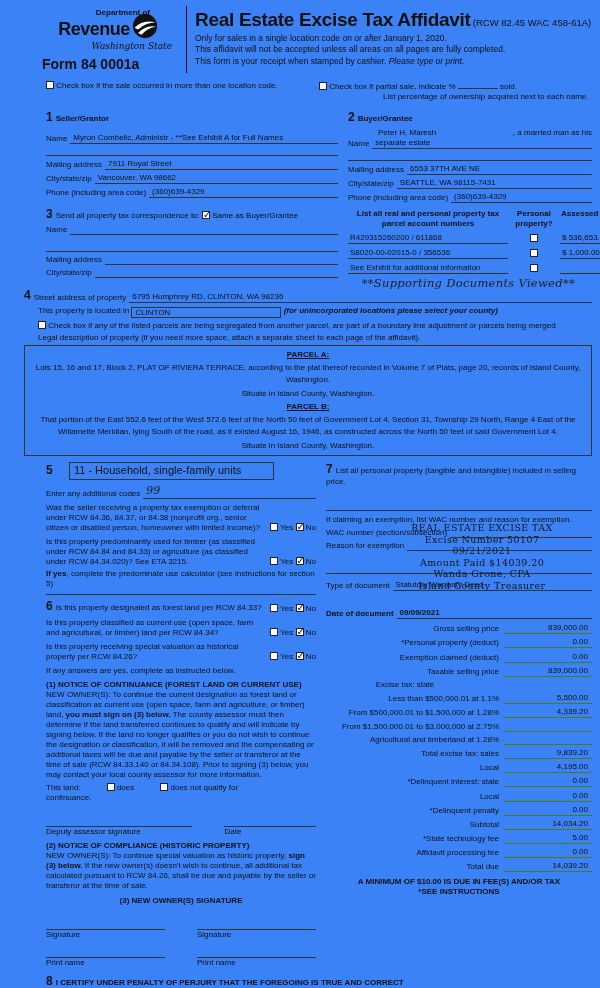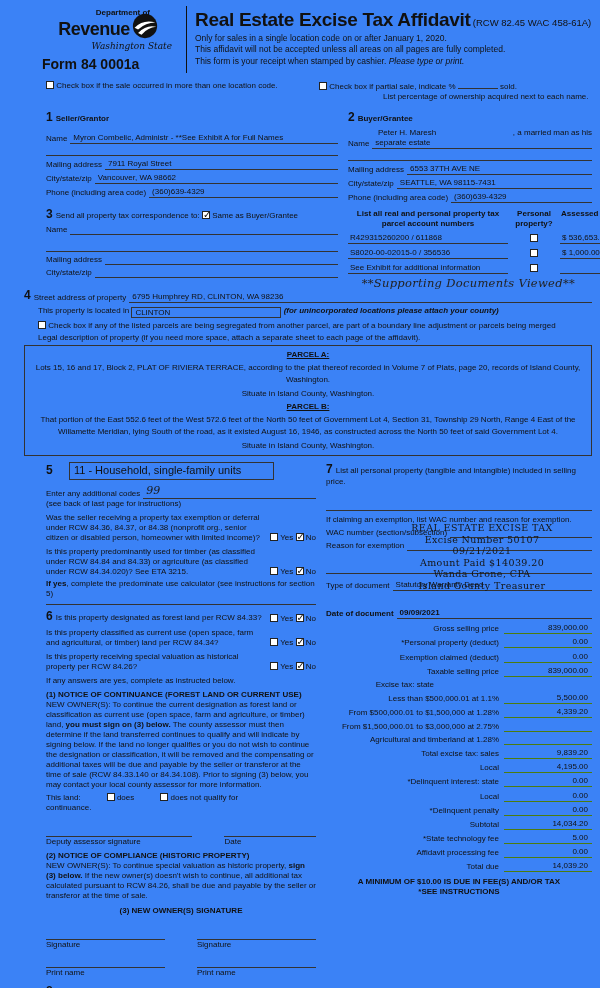--- a/index.html
+++ b/index.html
@@ -225,21 +225,21 @@
   <div class="sec4">
     <div class="viewed-stamp">**Supporting Documents Viewed**</div>
     <div class="frow" style="margin-top:0;">
       <span class="secnum">4</span>
       <span class="lbl">Street address of property</span>
       <span class="fill">6795 Humphrey RD, CLINTON, WA 98236</span>
     </div>
     <div style="margin-left:14px; margin-top:3px;">
       <span>This property is located in</span>
       <span class="located-box">CLINTON</span>
-      <b><i>(for unincorporated locations please attach your county)</i></b>
+      <b><i>(for unincorporated locations please select your county)</i></b>
     </div>
     <div style="margin-left:14px; margin-top:3px;">
       <span class="cb"></span>
       <span>Check box if any of the listed parcels are being segregated from another parcel, are part of a boundary line adjustment or parcels being merged</span>
     </div>
     <div style="margin-left:14px; margin-top:2px;">Legal description of property (if you need more space, attach a separate sheet to each page of the affidavit).</div>
     <div class="legalbox">
       <div class="ph">PARCEL A:</div>
       <p>Lots 15, 16 and 17, Block 2, PLAT OF RIVIERA TERRACE, according to the plat thereof recorded in Volume 7 of Plats, page 20, records of Island County, Washington.</p>
       <p>Situate in Island County, Washington.</p>
@@ -252,21 +252,20 @@
   <div class="grid2 lower">
 
     <div class="secbody">
       <div>
         <span class="secnum" style="margin-right:14px;">5</span>
         <span class="usebox">11 - Household, single-family units</span>
         <div class="frow" style="margin-top:4px;">
           <span class="lbl">Enter any additional codes</span>
           <span class="fill hand" style="font-size:11px;">99</span>
         </div>
-        <div>(see back of last page for instructions)</div>
         <div class="qrow">
           <span class="qtext">Was the seller receiving a property tax exemption or deferral under RCW 84.36, 84.37, or 84.38 (nonprofit org., senior citizen or disabled person, homeowner with limited income)?</span>
           <span class="yn"><span class="cb"></span> <span>Yes</span>
           <span class="cb checked"></span> <span>No</span></span>
         </div>
         <div class="qrow">
           <span class="qtext">Is this property predominantly used for timber (as classified under RCW 84.84 and 84.33) or agriculture (as classified under RCW 84.34.020)? See ETA 3215.</span>
           <span class="yn"><span class="cb"></span> <span>Yes</span>
           <span class="cb checked"></span> <span>No</span></span>
         </div>

